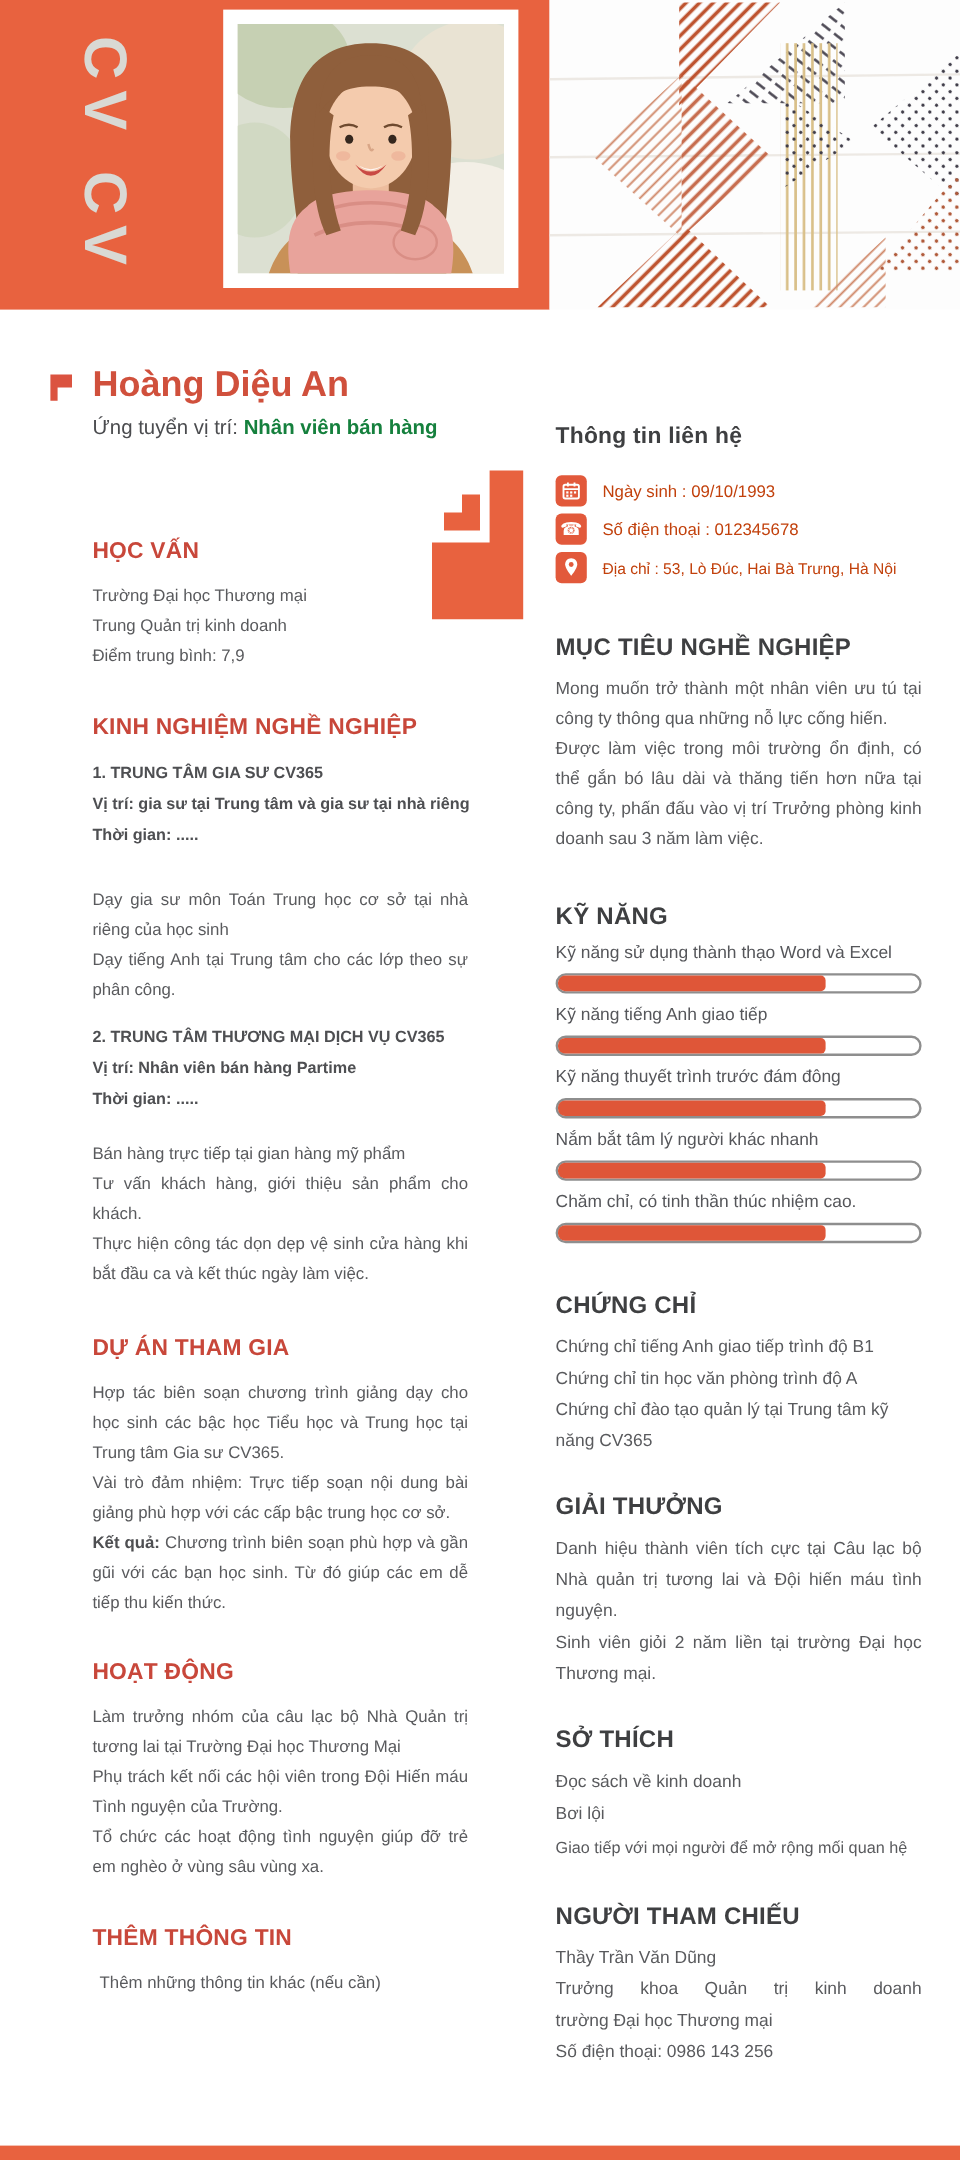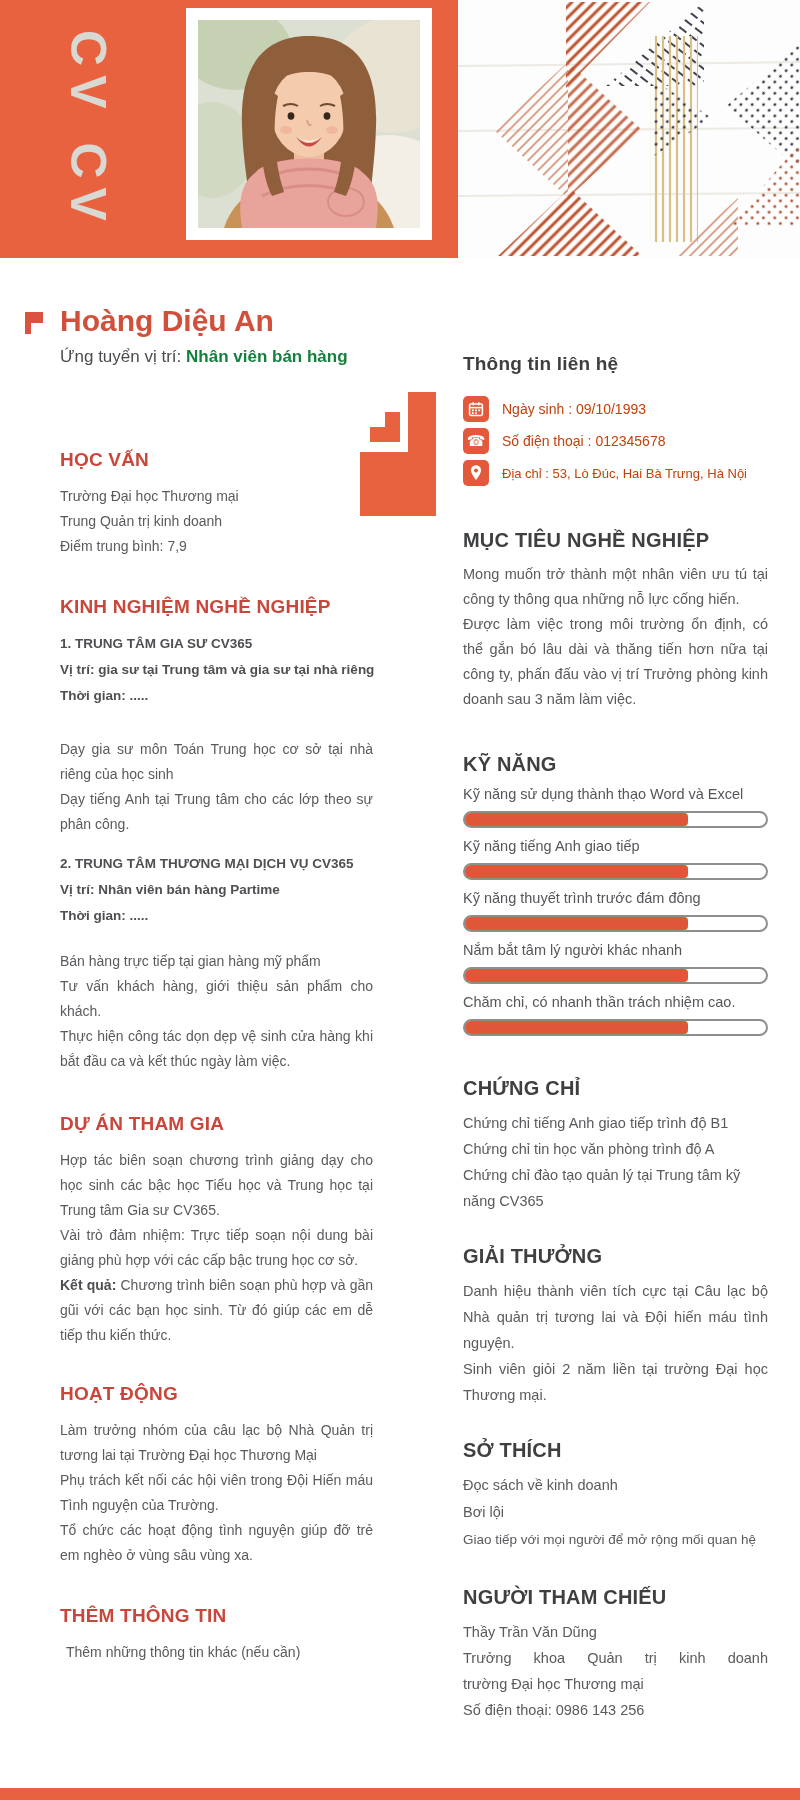--- a/index.html
+++ b/index.html
@@ -16,21 +16,21 @@
     color:#D9D9D4;letter-spacing:9px;word-spacing:2px;
   }
   .photo-frame{position:absolute;left:186px;top:8px;width:246px;height:232px;background:#ffffff;}
   .photo-frame svg{position:absolute;left:12px;top:12px;}
   .pattern-panel{position:absolute;left:458px;top:0;width:342px;height:258px;background:#FDFDFD;}
   
   .stairs{position:absolute;left:352px;top:388px;}
   
   .footer-bar{position:absolute;left:0;top:1788px;width:800px;height:12px;background:#E8623F;}
   
-  .col-left{position:absolute;left:60px;top:296px;width:313px;}
+  .col-left{position:absolute;left:77px;top:296px;width:313px;}
   .col-right{position:absolute;left:463px;top:296px;width:305px;}
   
   .name-row{position:relative;}
   .flag{position:absolute;left:-40px;top:8px;}
   h1.name{margin:6px 0 0;font-size:30px;line-height:38px;font-weight:700;color:#D0503C;}
   .apply{margin-top:6px;font-size:17px;line-height:22px;color:#4B4C4F;}
   .apply .pos{color:#15803d;font-weight:700;}
   h2.lh{margin:0;font-size:19px;line-height:24px;font-weight:700;color:#C8473A;letter-spacing:.2px;}
   h2.lh.edu{margin-top:80px;}
   h2.lh.exp{margin-top:36px;}
@@ -268,21 +268,21 @@
         <div class="s-fill" style="width: 74%;"></div>
       </div>
   </div>
   <div class="skill-item">
     <p class="s-label">Nắm bắt tâm lý người khác nhanh</p>
     <div class="s-bar">
         <div class="s-fill" style="width: 74%;"></div>
       </div>
   </div>
   <div class="skill-item">
-    <p class="s-label">Chăm chỉ, có nhanh thần trách nhiệm cao.</p>
+    <p class="s-label">Chăm chỉ, có tinh thần thúc nhiệm cao.</p>
     <div class="s-bar">
         <div class="s-fill" style="width: 74%;"></div>
       </div>
   </div>
 
   <h2 class="rh cert">CHỨNG CHỈ</h2>
   <p class="first lh26">Chứng chỉ tiếng Anh giao tiếp trình độ B1</p>
   <p class="lh26">Chứng chỉ tin học văn phòng trình độ A</p>
   <p class="lh26">Chứng chỉ đào tạo quản lý tại Trung tâm kỹ năng CV365</p>
 

